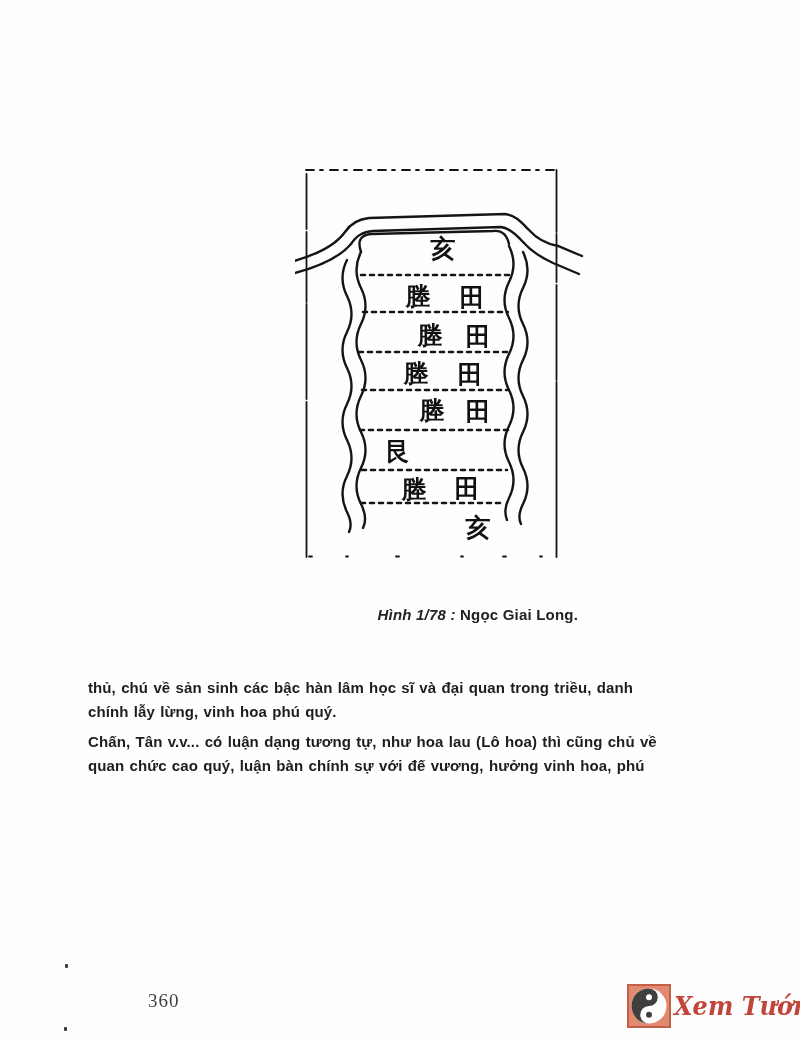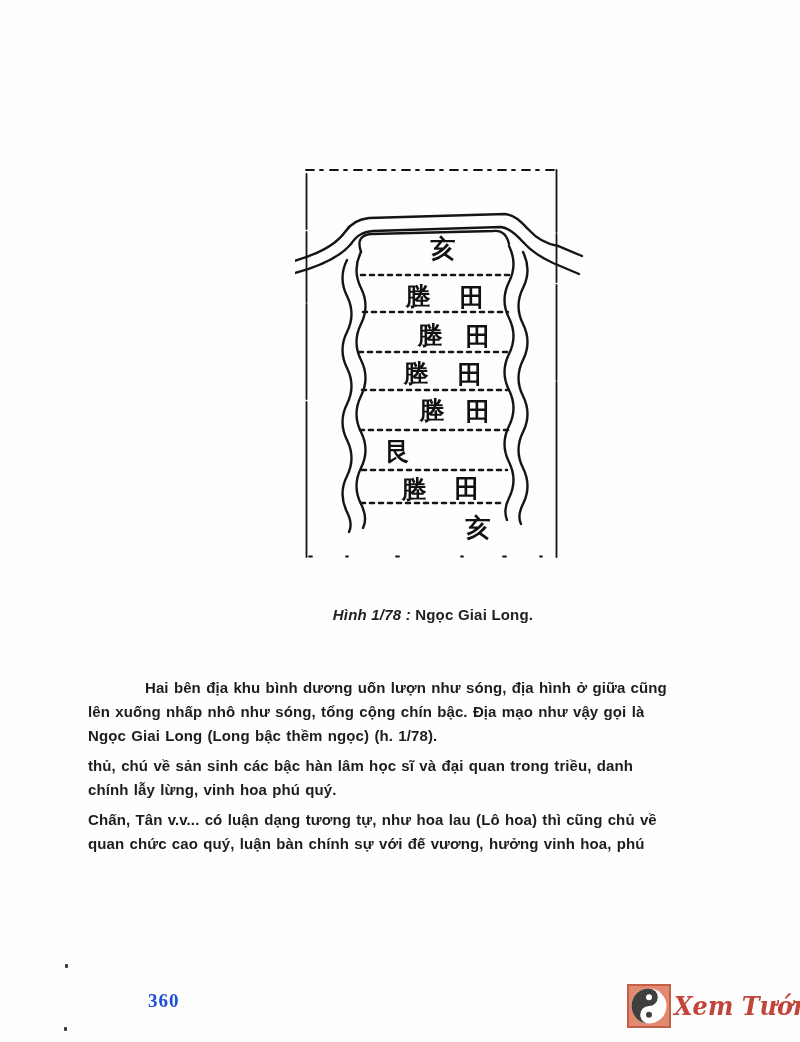--- a/index.html
+++ b/index.html
@@ -15,40 +15,40 @@
   .figure-wrap{position:absolute;left:295px;top:160px;width:290px;height:410px;}
   .figure-wrap svg{display:block;}
   .cjk{
     font-family:sans-serif;
     font-size:25px;font-weight:bold;fill:#111;
   }
 
   
   .caption{
     position:absolute;left:288px;top:606px;width:290px;
-    text-align:center;font-size:15px;font-weight:bold;color:#222;
+    text-align:right;font-size:15px;font-weight:bold;color:#222;
     letter-spacing:.2px;
   }
   .caption .cap-label{font-style:italic;}
 
   
   .bodytext{
     position:absolute;left:88px;top:676px;width:628px;
     font-size:15px;font-weight:bold;color:#1d1d1d;
     letter-spacing:.1px;word-spacing:1px;
   }
   .para{margin:0 0 6px 0;}
   .line{height:24px;line-height:24px;white-space:nowrap;}
   .line.indent{padding-left:57px;}
 
   
   .page-number{
     position:absolute;left:148px;top:990px;
     font-family:"Liberation Serif",serif;
-    font-size:19px;font-weight:700;color:#1d4ed8;letter-spacing:1px;
+    font-size:19px;font-weight:400;color:#404040;letter-spacing:1px;
   }
   .watermark{
     position:absolute;left:627px;top:983px;height:46px;
     display:flex;align-items:center;gap:3px;
   }
   .wm-text{
     font-family:cursive,"DejaVu Serif",serif;
     font-style:italic;font-weight:bold;
     font-size:24px;line-height:1;
     transform:scaleY(1.08);
@@ -126,25 +126,20 @@
     </svg>
   </div>
 
   <div class="caption">
     <span class="cap-label">Hình 1/78 :</span>
     <span class="cap-title">Ngọc Giai Long.</span>
   </div>
 
   <div class="bodytext">
     <div class="para">
-      <div class="line indent">Hai bên địa khu bình dương uốn lượn như sóng, địa hình ở giữa cũng</div>
-      <div class="line">lên xuống nhấp nhô như sóng, tổng cộng chín bậc. Địa mạo như vậy gọi là</div>
-      <div class="line">Ngọc Giai Long (Long bậc thềm ngọc) (h. 1/78).</div>
-    </div>
-    <div class="para">
       <div class="line">thủ, chú về sản sinh các bậc hàn lâm học sĩ và đại quan trong triều, danh</div>
       <div class="line">chính lẫy lừng, vinh hoa phú quý.</div>
     </div>
     <div class="para">
       <div class="line">Chấn, Tân v.v... có luận dạng tương tự, như hoa lau (Lô hoa) thì cũng chủ về</div>
       <div class="line">quan chức cao quý, luận bàn chính sự với đế vương, hưởng vinh hoa, phú</div>
     </div>
   </div>
 
   <div class="page-number">360</div>

